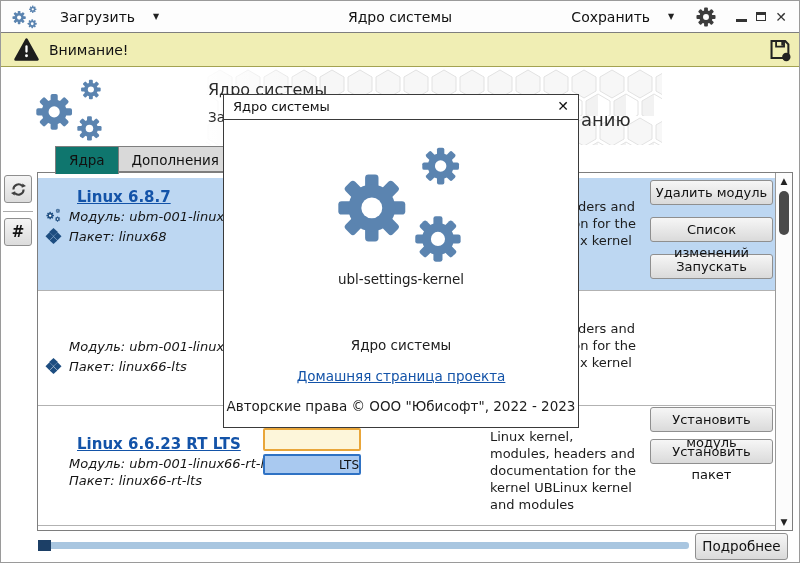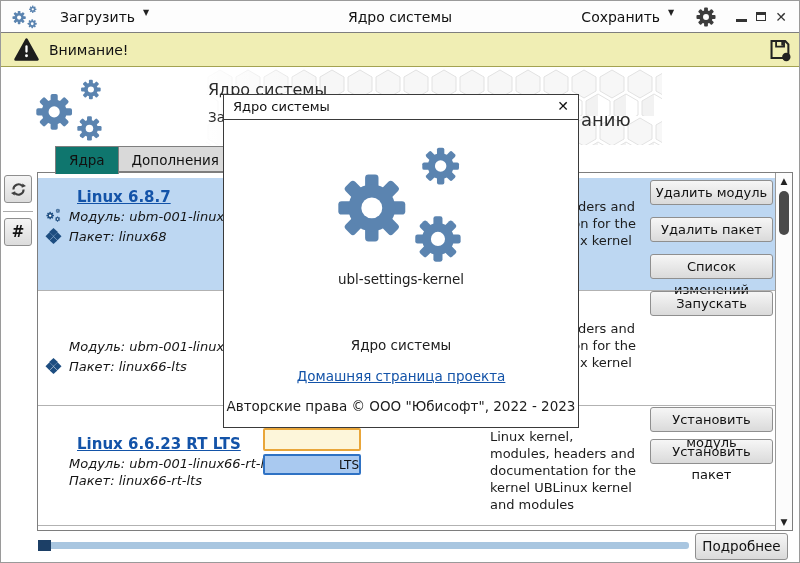--- a/index.html
+++ b/index.html
@@ -3,21 +3,21 @@
 <meta charset="utf-8">
 <style>
   html,body{margin:0;padding:0;background:#cfcfcf;font-family:"DejaVu Sans",sans-serif;}
   #app{position:relative;width:800px;height:563px;background:#fff;border:1px solid #9a9a9a;
        box-sizing:border-box;overflow:hidden;color:#111;}
   svg{display:block;}
   
   .titlebar{position:absolute;left:0;top:0;right:0;height:32px;background:#fdfdfd;
             border-bottom:1px solid #7e7e7e;display:flex;align-items:center;box-sizing:border-box;}
   .app-logo{width:30px;height:27px;margin-left:9px;}
-  .tb-menu{display:flex;gap:8px;font-size:14px;margin-left:20px;cursor:default;}
+  .tb-menu{display:flex;align-items:center;gap:18px;font-size:14px;margin-left:20px;cursor:default;}
   .tb-title{position:absolute;left:0;right:0;text-align:center;font-size:14px;pointer-events:none;}
   .tb-right{margin-left:auto;display:flex;align-items:center;}
   .caret{font-size:8px;color:#222;line-height:1;}
   .gear-mini{width:20px;height:20px;margin:0 20px 0 22px;}
   .winctl{display:flex;align-items:center;gap:9px;margin-right:12px;}
   .win-min{width:11px;height:3px;background:#333;margin-top:8px;}
   .win-max{width:10px;height:9px;border:1px solid #333;border-top:3px solid #333;box-sizing:border-box;}
   .win-close{font-size:14px;font-weight:bold;color:#333;line-height:1;}
   
   .warnbar{position:absolute;left:0;top:32px;right:0;height:34px;background:#f0eeb4;
@@ -216,21 +216,20 @@
       </svg>
       <div class="ktitle" style="top:10px">Linux 6.8.7</div>
       <div class="kline" style="top:31px">Модуль: ubm-001-linux68</div>
       <div class="kline" style="top:51px">Пакет: linux68</div>
       <div class="kdesc" style="top:3px">Linux kernel,
 modules, headers and
 documentation for the
 kernel UBLinux kernel</div>
       <div class="kbtns">
         <div class="btn">Удалить модуль</div>
-        <div class="btn">Удалить пакет</div>
         <div class="btn">Список изменений</div>
         <div class="btn">Запускать</div>
       </div>
     </div>
     <div class="kdiv d1"></div>
 
     <div class="krow k1">
       <svg class="kicon" style="top:67px" viewBox="0 0 22 22">
         <g fill="#1d4d80">
           <path d="M11 0 L17 5.5 L11 11 L5 5.5 Z"></path>

